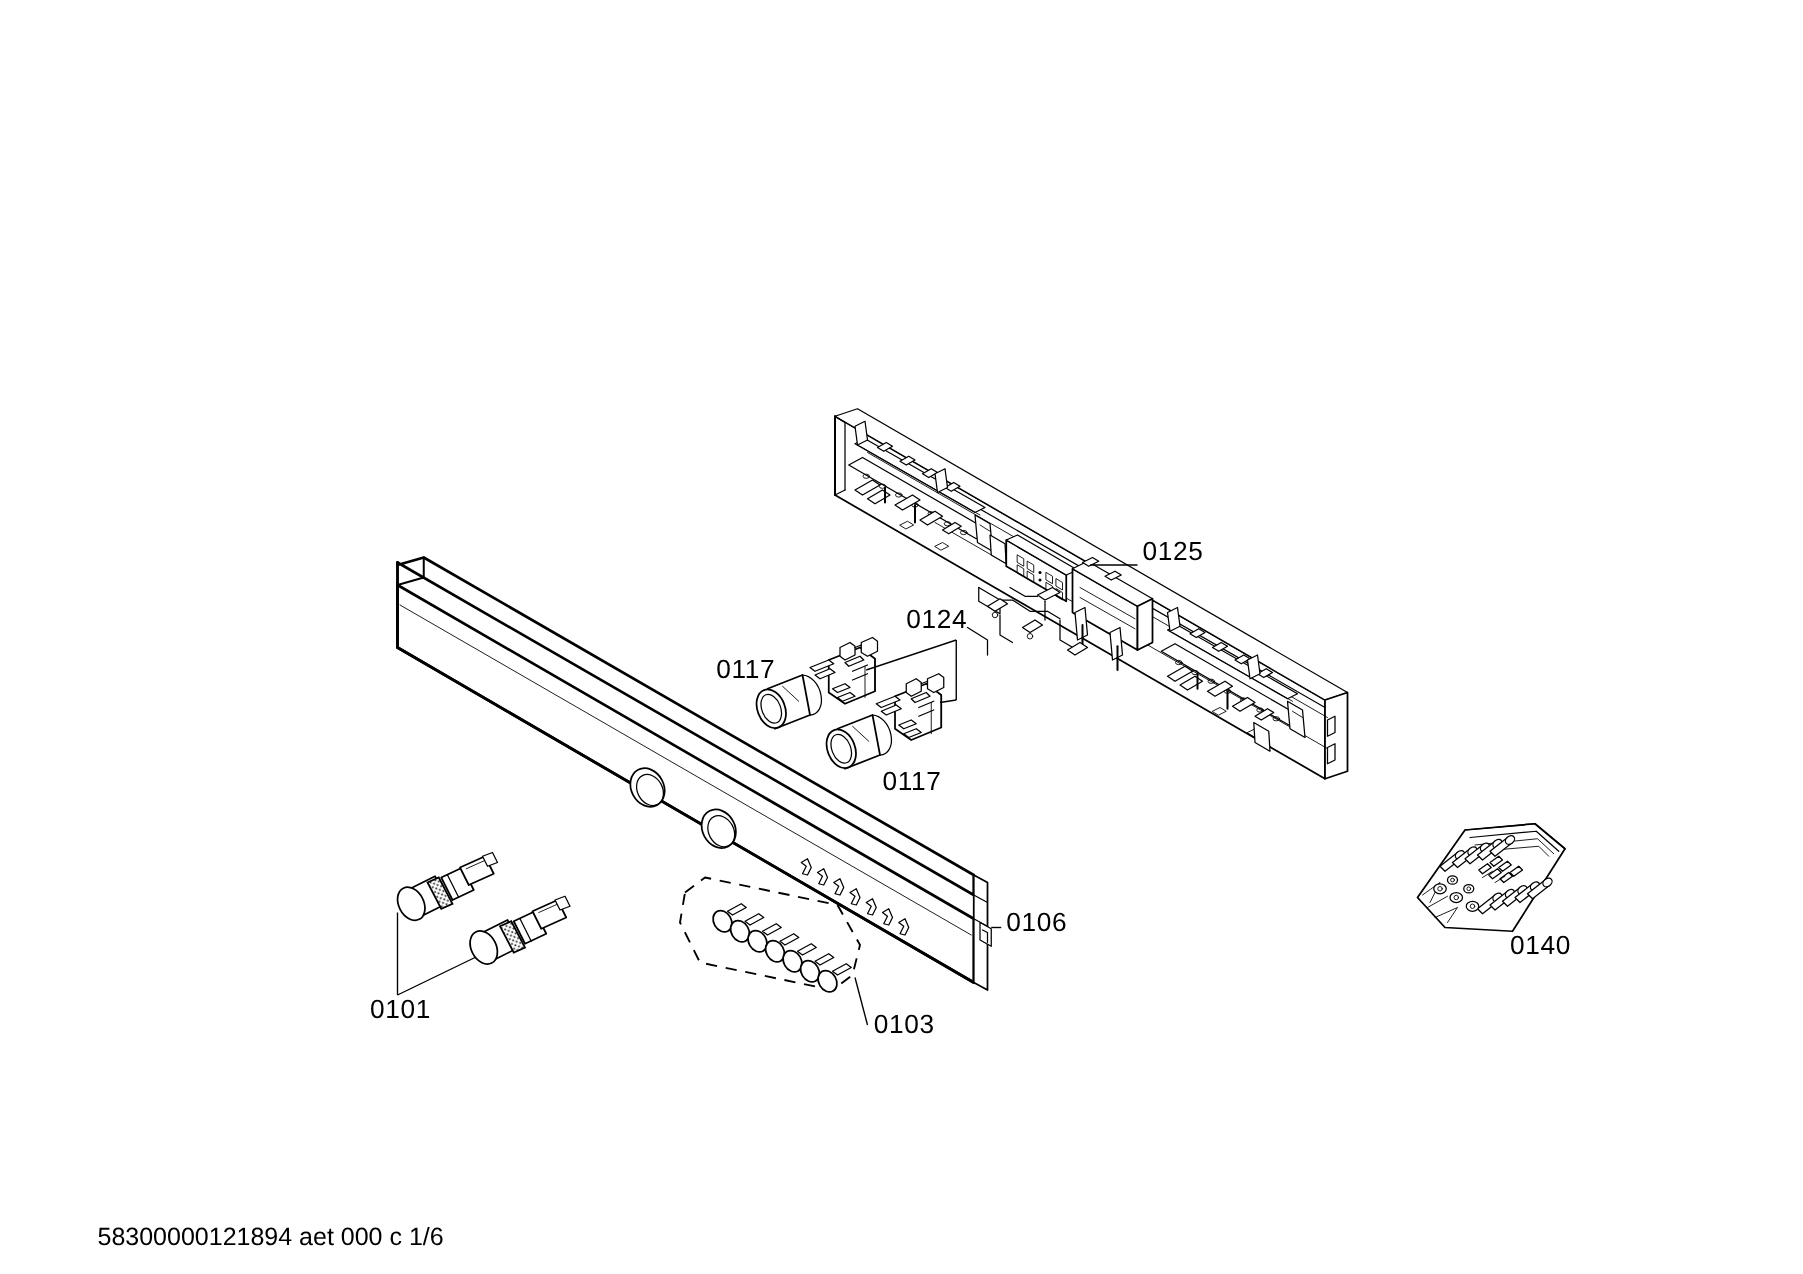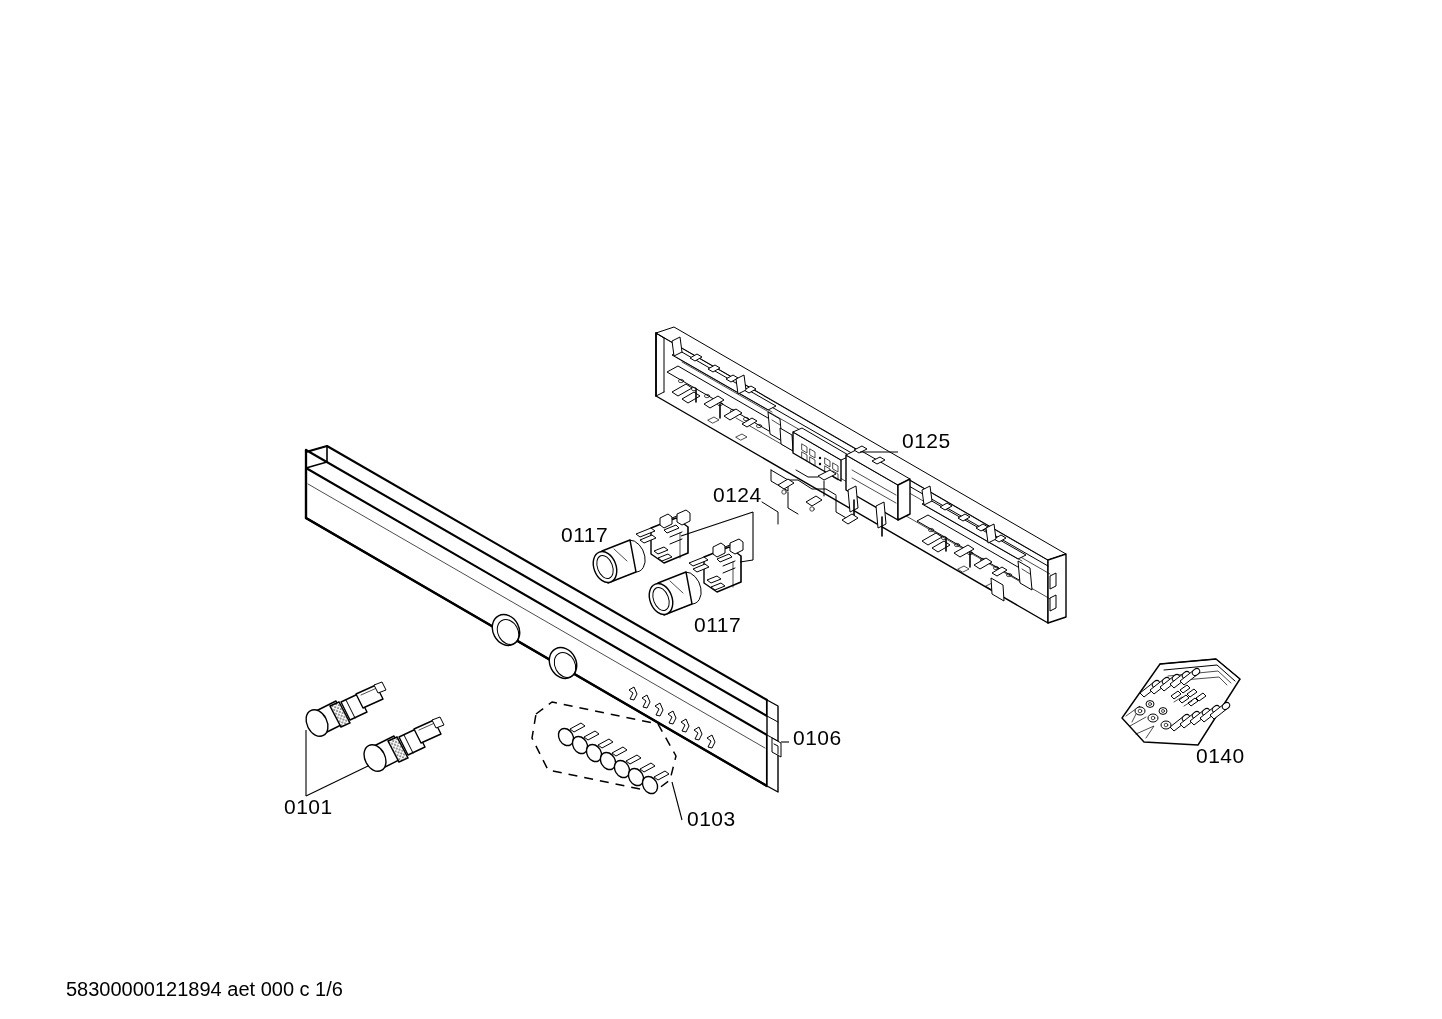--- a/index.html
+++ b/index.html
@@ -10,21 +10,21 @@
   }
   body {
     width: 1442px;
     height: 1019px;
     position: relative;
     overflow: hidden;
     font-family: "Liberation Sans", sans-serif;
   }
   #diagram-root {
     position: absolute;
-    left: 4px; top: 0;
+    left: 16px; top: 0;
     width: 1142px;
     height: 1019px;
     padding-left: 32px;
   }
   svg.sheet {
     display: block;
     width: 1442px;
     height: 1019px;
     background: #ffffff;
   }

